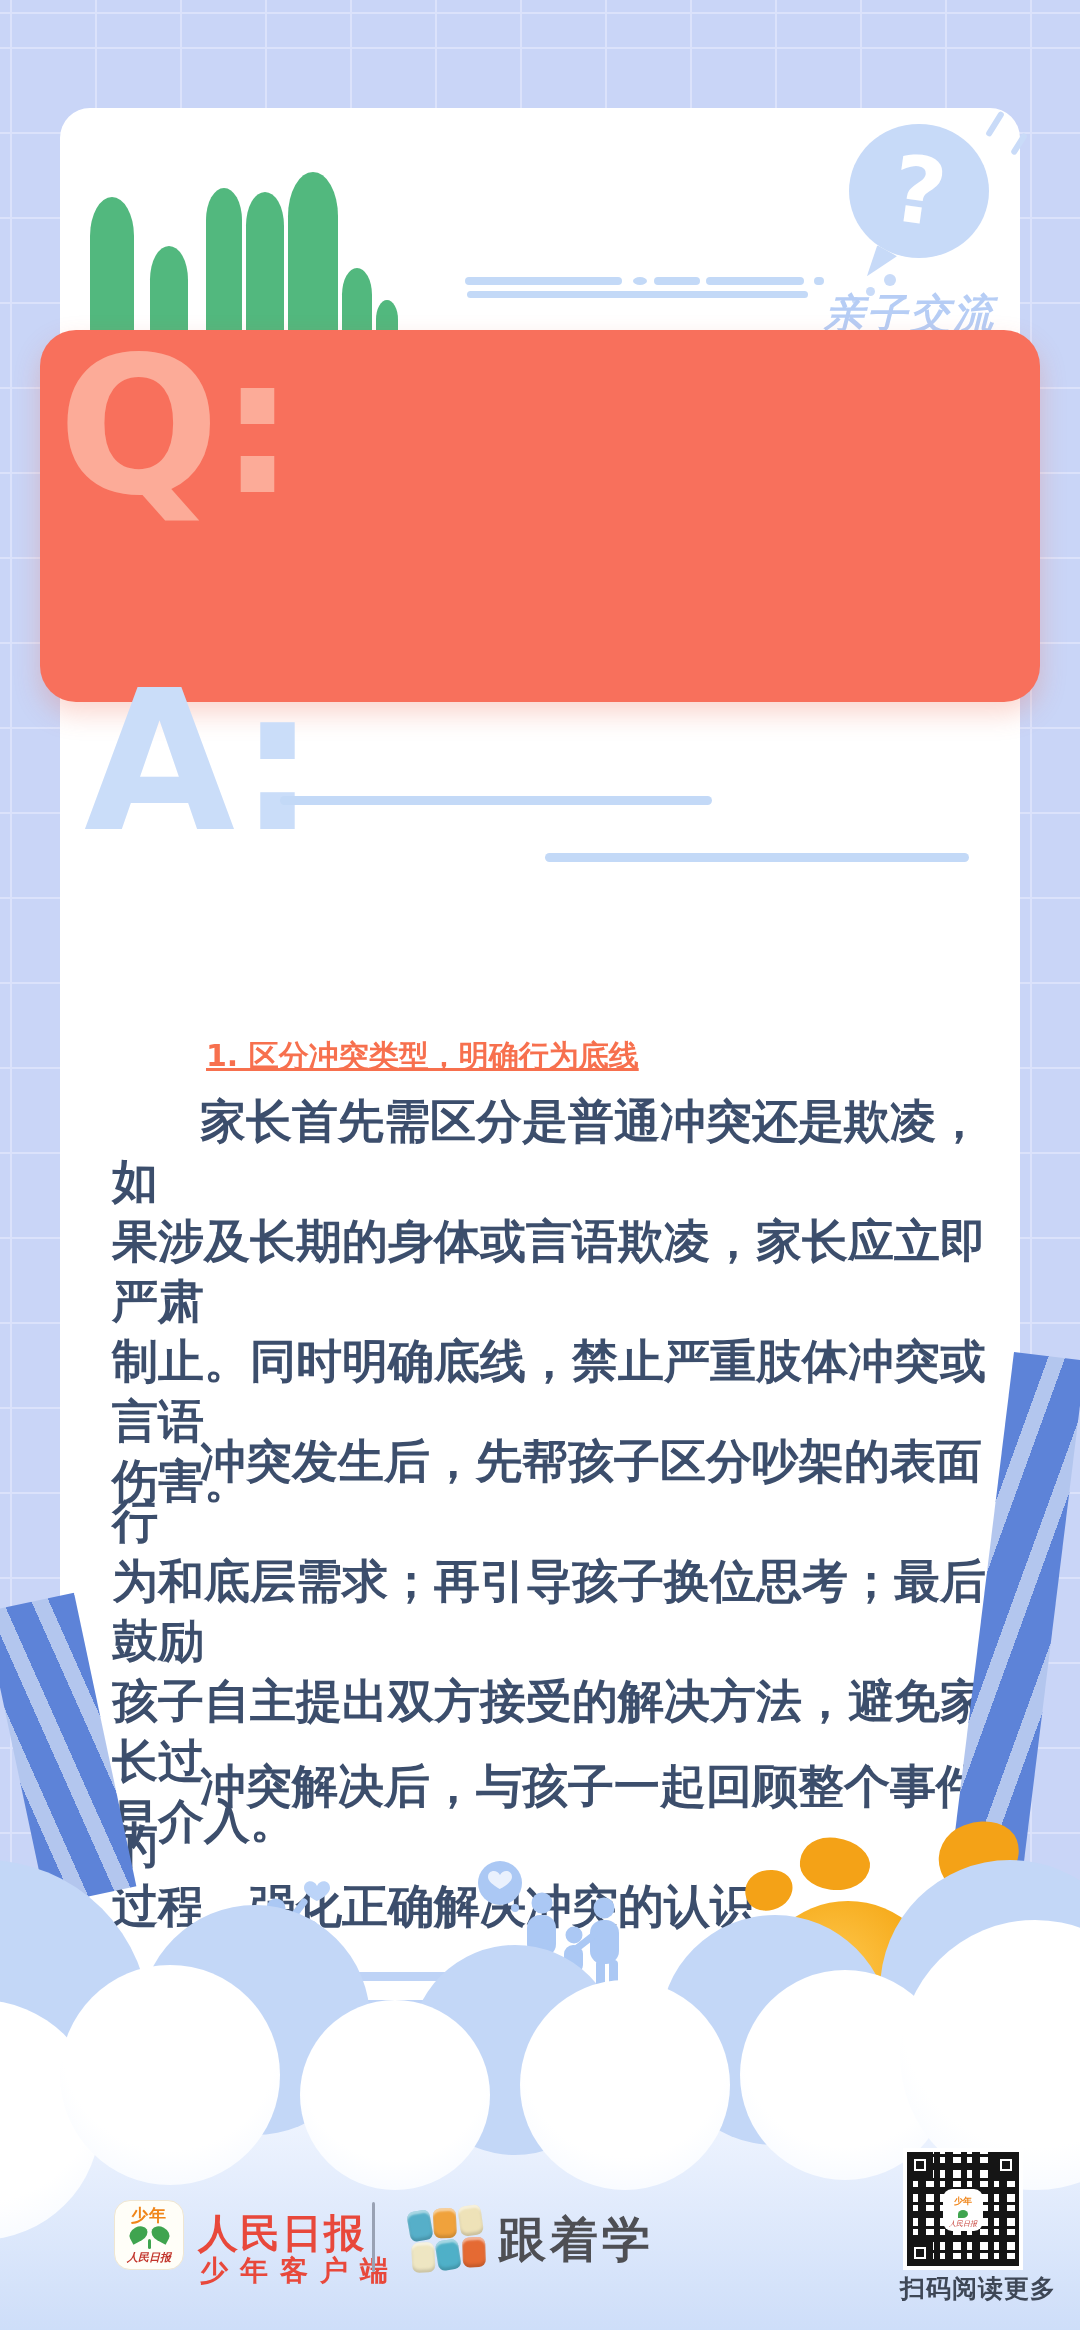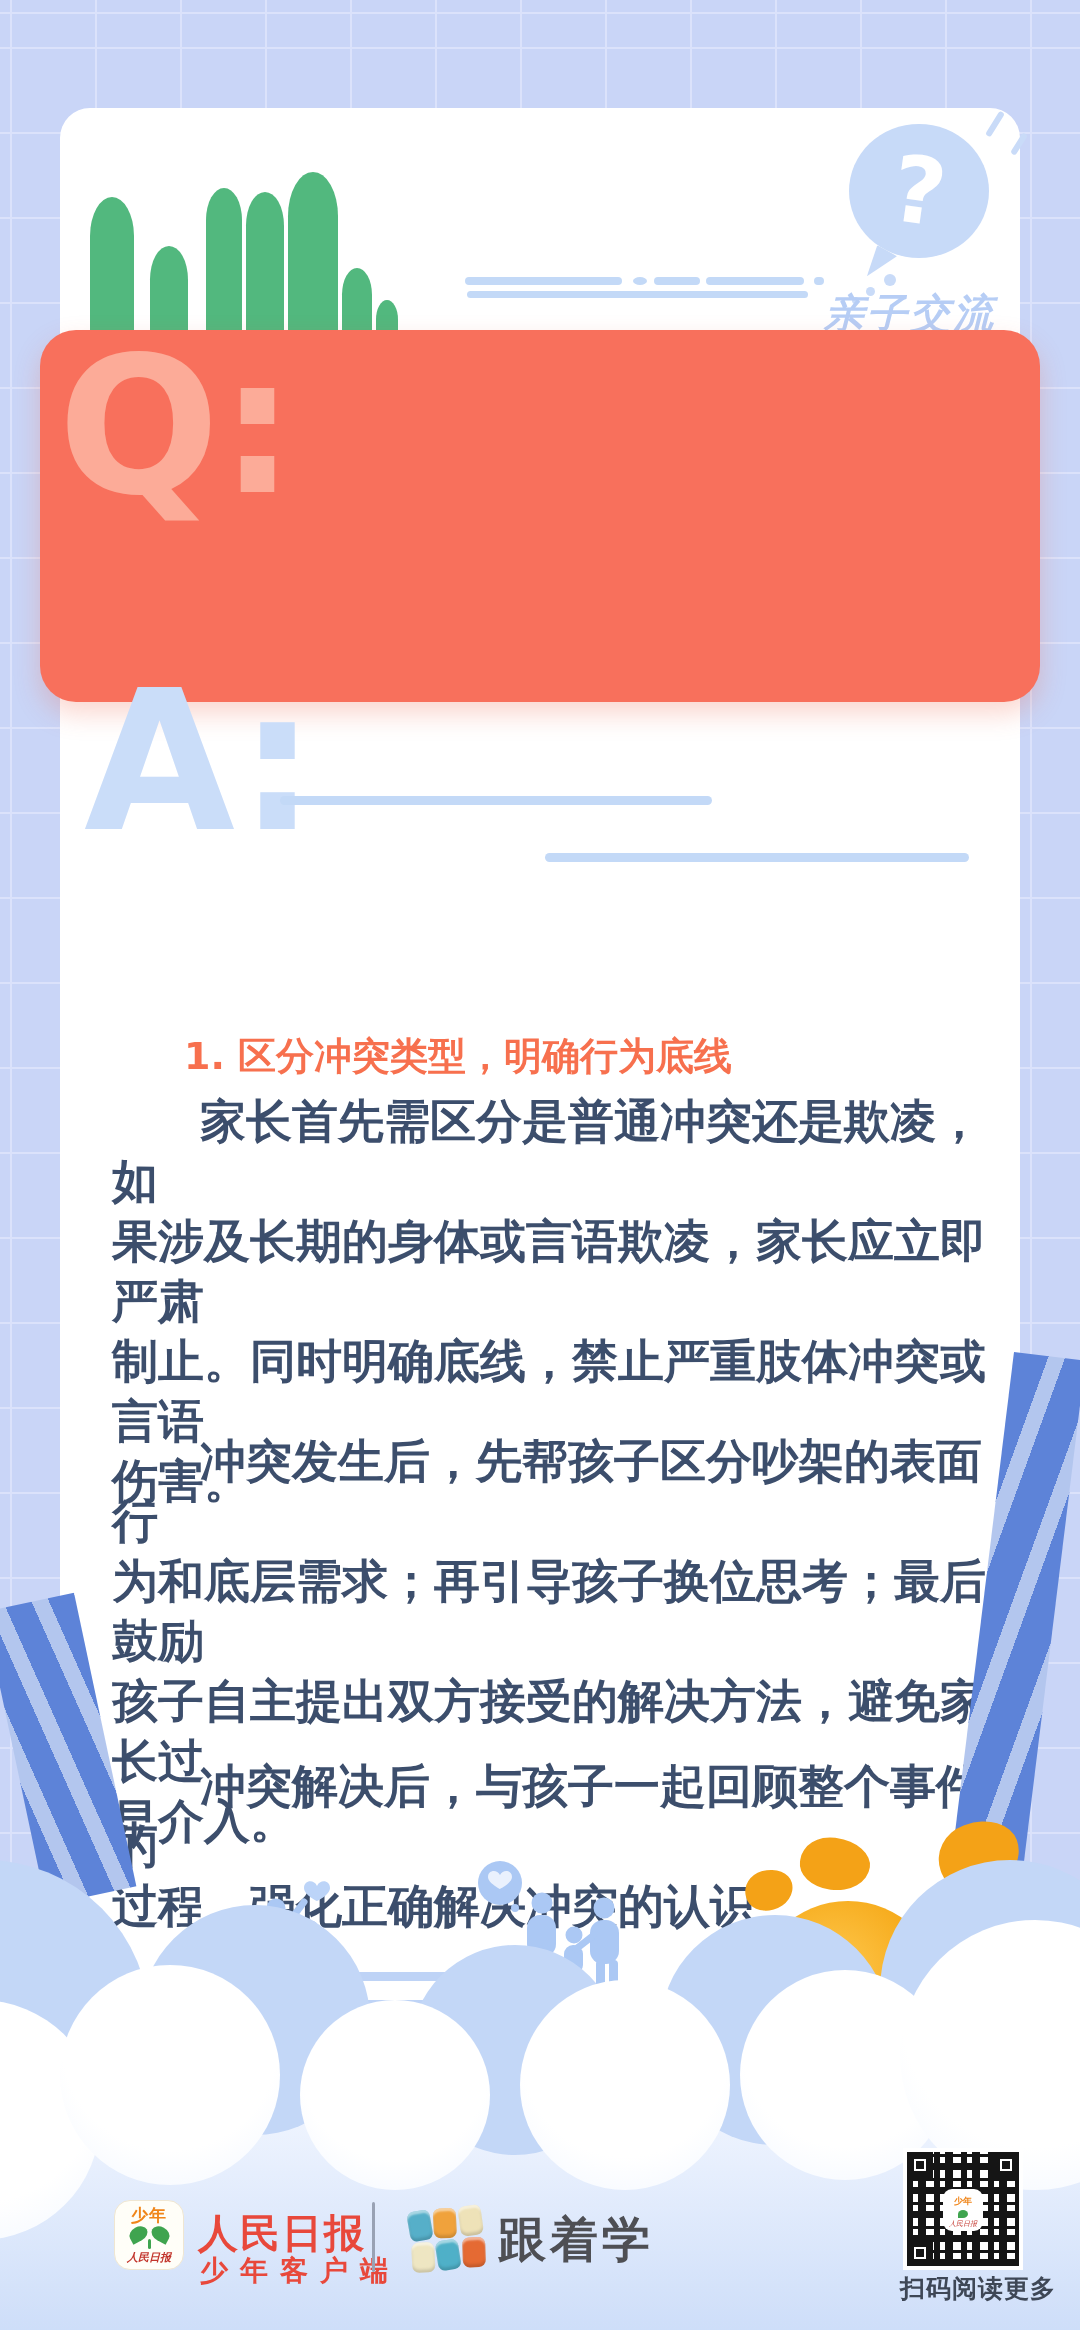--- a/index.html
+++ b/index.html
@@ -30,21 +30,21 @@
   .qbox{left:40px;top:330px;width:1000px;height:372px;background:#f8705c;border-radius:36px;
     box-shadow:0 12px 26px rgba(240,96,66,.25);}
   .qletter{left:58px;top:332px;font-size:190px;font-weight:800;color:#fcab98;line-height:1;}
   .qtext{left:250px;top:368px;width:766px;font-size:46px;line-height:59.5px;font-weight:700;
     color:#ffffff;white-space:pre-line;}
   
   .aletter{left:84px;top:664px;font-size:195px;font-weight:800;color:#caddf9;line-height:1;}
   .aline{position:absolute;height:9px;background:#c3d9f7;border-radius:5px;}
   .body-text{position:absolute;left:112px;width:902px;font-size:46px;line-height:60px;font-weight:700;
     color:#3c4e6c;white-space:pre-line;text-indent:88px;}
-  .headline{position:absolute;left:184px;font-size:38px;line-height:60px;font-weight:700;color:#f7704e;white-space:nowrap;}
+  .headline{position:absolute;left:206px;font-size:30px;line-height:60px;font-weight:700;color:#f7704e;white-space:nowrap;text-decoration:underline;}
   
   .stripes-r{left:1014px;top:1352px;width:72px;height:620px;transform:rotate(7deg);transform-origin:top left;
     background:repeating-linear-gradient(103deg,#5d83d8 0 34px,#b3c6ee 34px 50px);}
   .stripes-l{left:-16px;top:1612px;width:92px;height:300px;transform:rotate(-12deg);transform-origin:top left;
     background:repeating-linear-gradient(78deg,#5d83d8 0 26px,#b3c6ee 26px 42px);}
   
   .sun-core{left:753px;top:1901px;width:190px;height:190px;border-radius:50%;
     background:radial-gradient(circle at 42% 38%,#ffc94f 0%,#f6ab1c 55%,#ef9a0c 100%);}
   .ray{position:absolute;background:#f4a217;border-radius:46% 54% 52% 48% / 52% 48% 54% 46%;}
   

